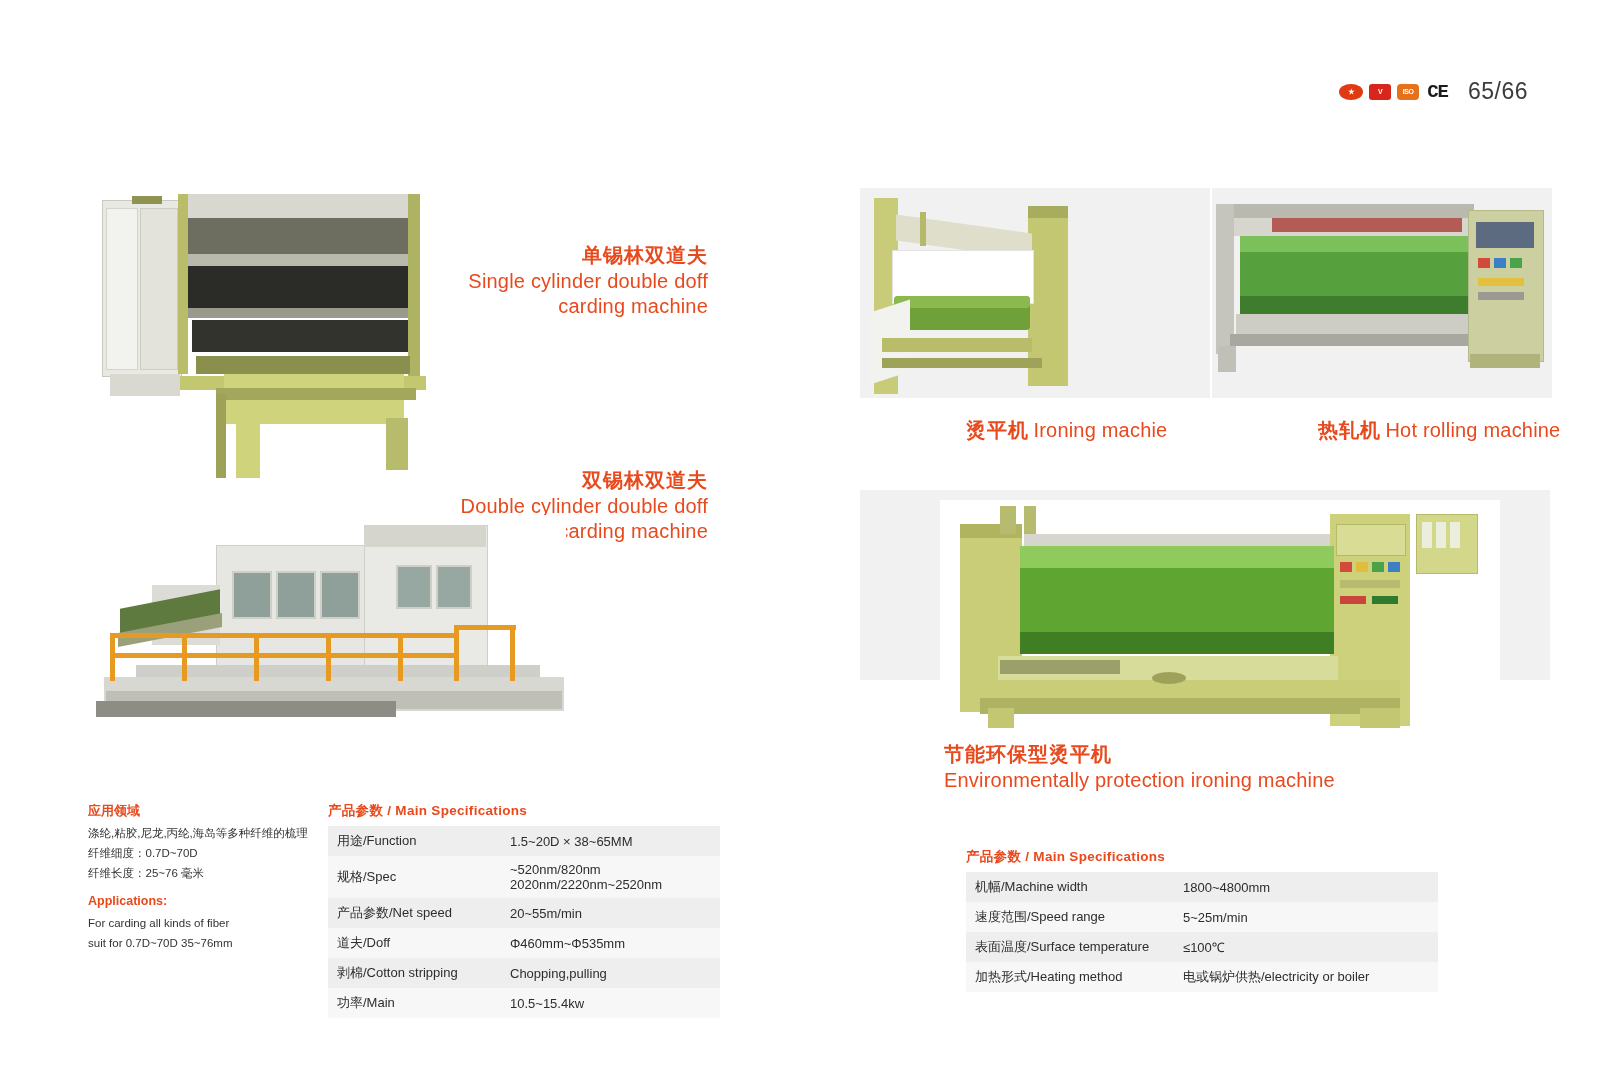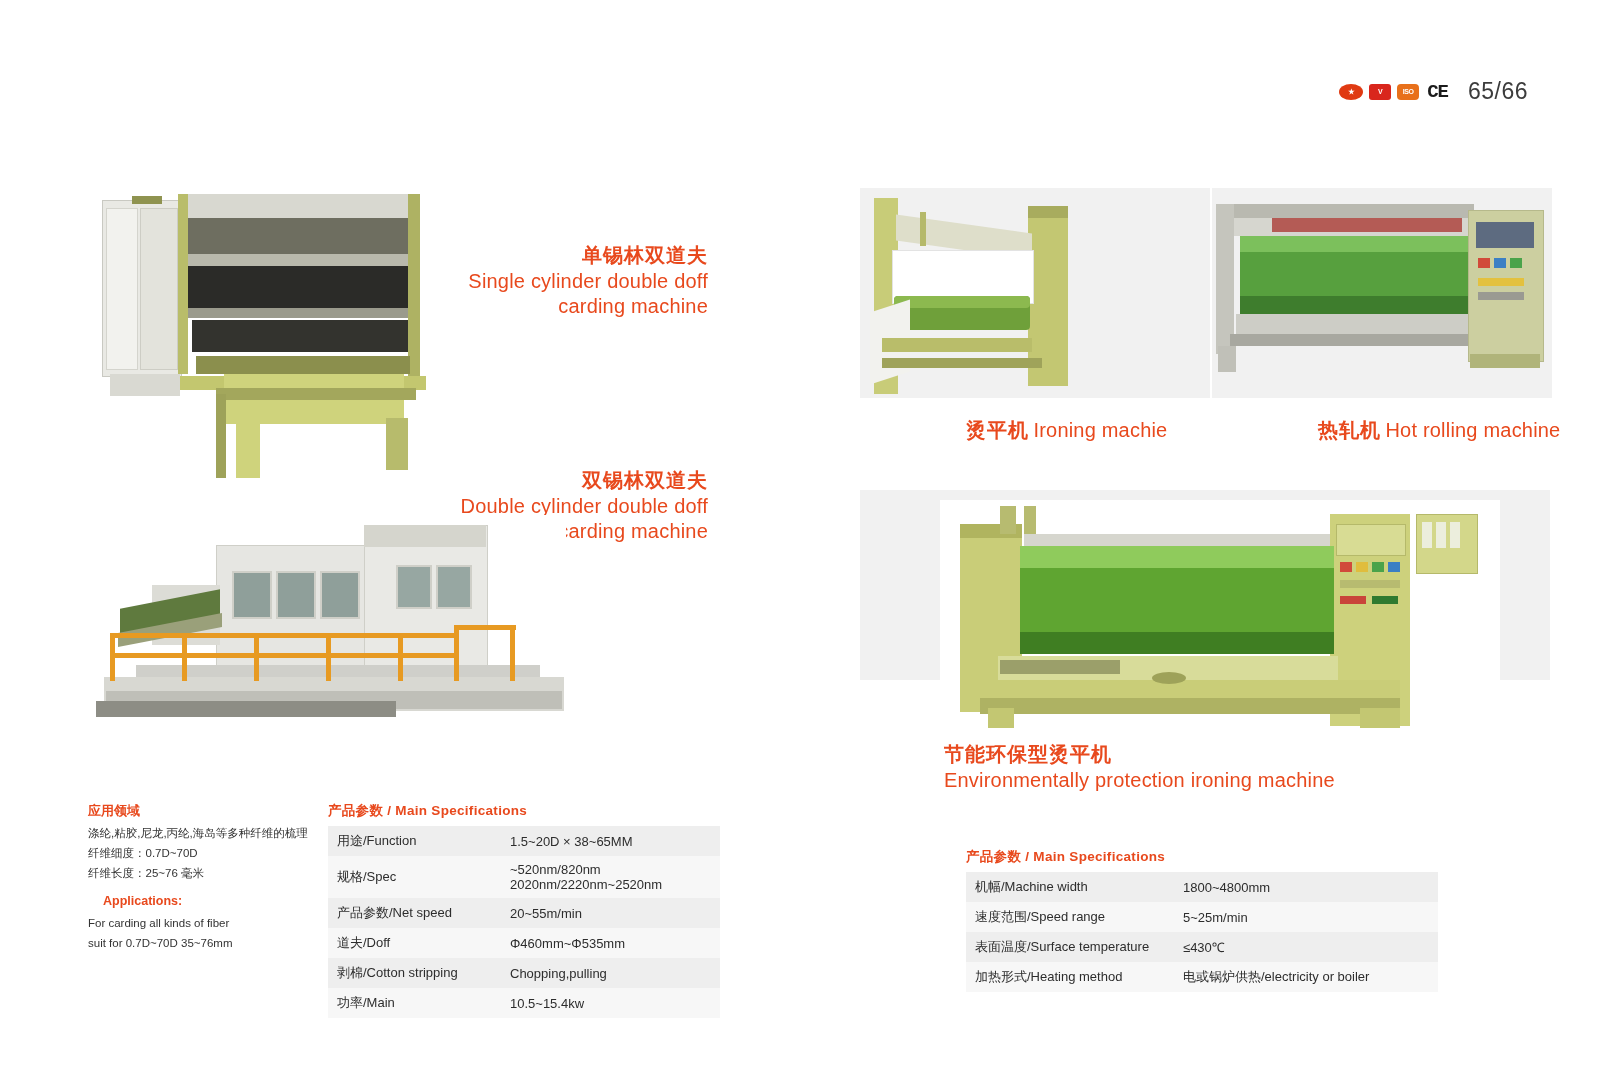--- a/index.html
+++ b/index.html
@@ -254,21 +254,21 @@
   <div class="caption caption-left" style="left:944px;top:742px;width:620px;">
     <div class="cap-cn">节能环保型烫平机</div>
     <div class="cap-en">Environmentally protection ironing machine</div>
   </div>
 
   <div class="app-block" style="left:88px;top:800px;width:230px;">
     <div class="app-head">应用领域</div>
     <div>涤纶,粘胶,尼龙,丙纶,海岛等多种纤维的梳理</div>
     <div>纤维细度：0.7D~70D</div>
     <div>纤维长度：25~76 毫米</div>
-    <div class="app-head2" style="margin-top:8px;margin-left:15px;">Applications:</div>
+    <div class="app-head2" style="margin-top:8px;">Applications:</div>
     <div>For carding all kinds of fiber</div>
     <div>suit for 0.7D~70D  35~76mm</div>
   </div>
 
   <div class="sec-title" style="left:328px;top:802px;">产品参数 / Main  Specifications</div>
   <table class="spec" id="spec-left-table" style="left:328px;top:826px;width:392px;">
     <tbody>
         <tr>
           <td class="k" style="width: 155px;">用途/Function</td>
           <td class="v">1.5~20D × 38~65MM</td>
@@ -302,21 +302,21 @@
         <tr>
           <td class="k" style="width: 190px;">机幅/Machine width</td>
           <td class="v">1800~4800mm</td>
         </tr>
         <tr>
           <td class="k" style="width: 190px;">速度范围/Speed range</td>
           <td class="v">5~25m/min</td>
         </tr>
         <tr>
           <td class="k" style="width: 190px;">表面温度/Surface temperature</td>
-          <td class="v">≤430℃</td>
+          <td class="v">≤100℃</td>
         </tr>
         <tr>
           <td class="k" style="width: 190px;">加热形式/Heating method</td>
           <td class="v">电或锅炉供热/electricity or boiler</td>
         </tr>
       </tbody>
   </table>
 
 </div>
 

